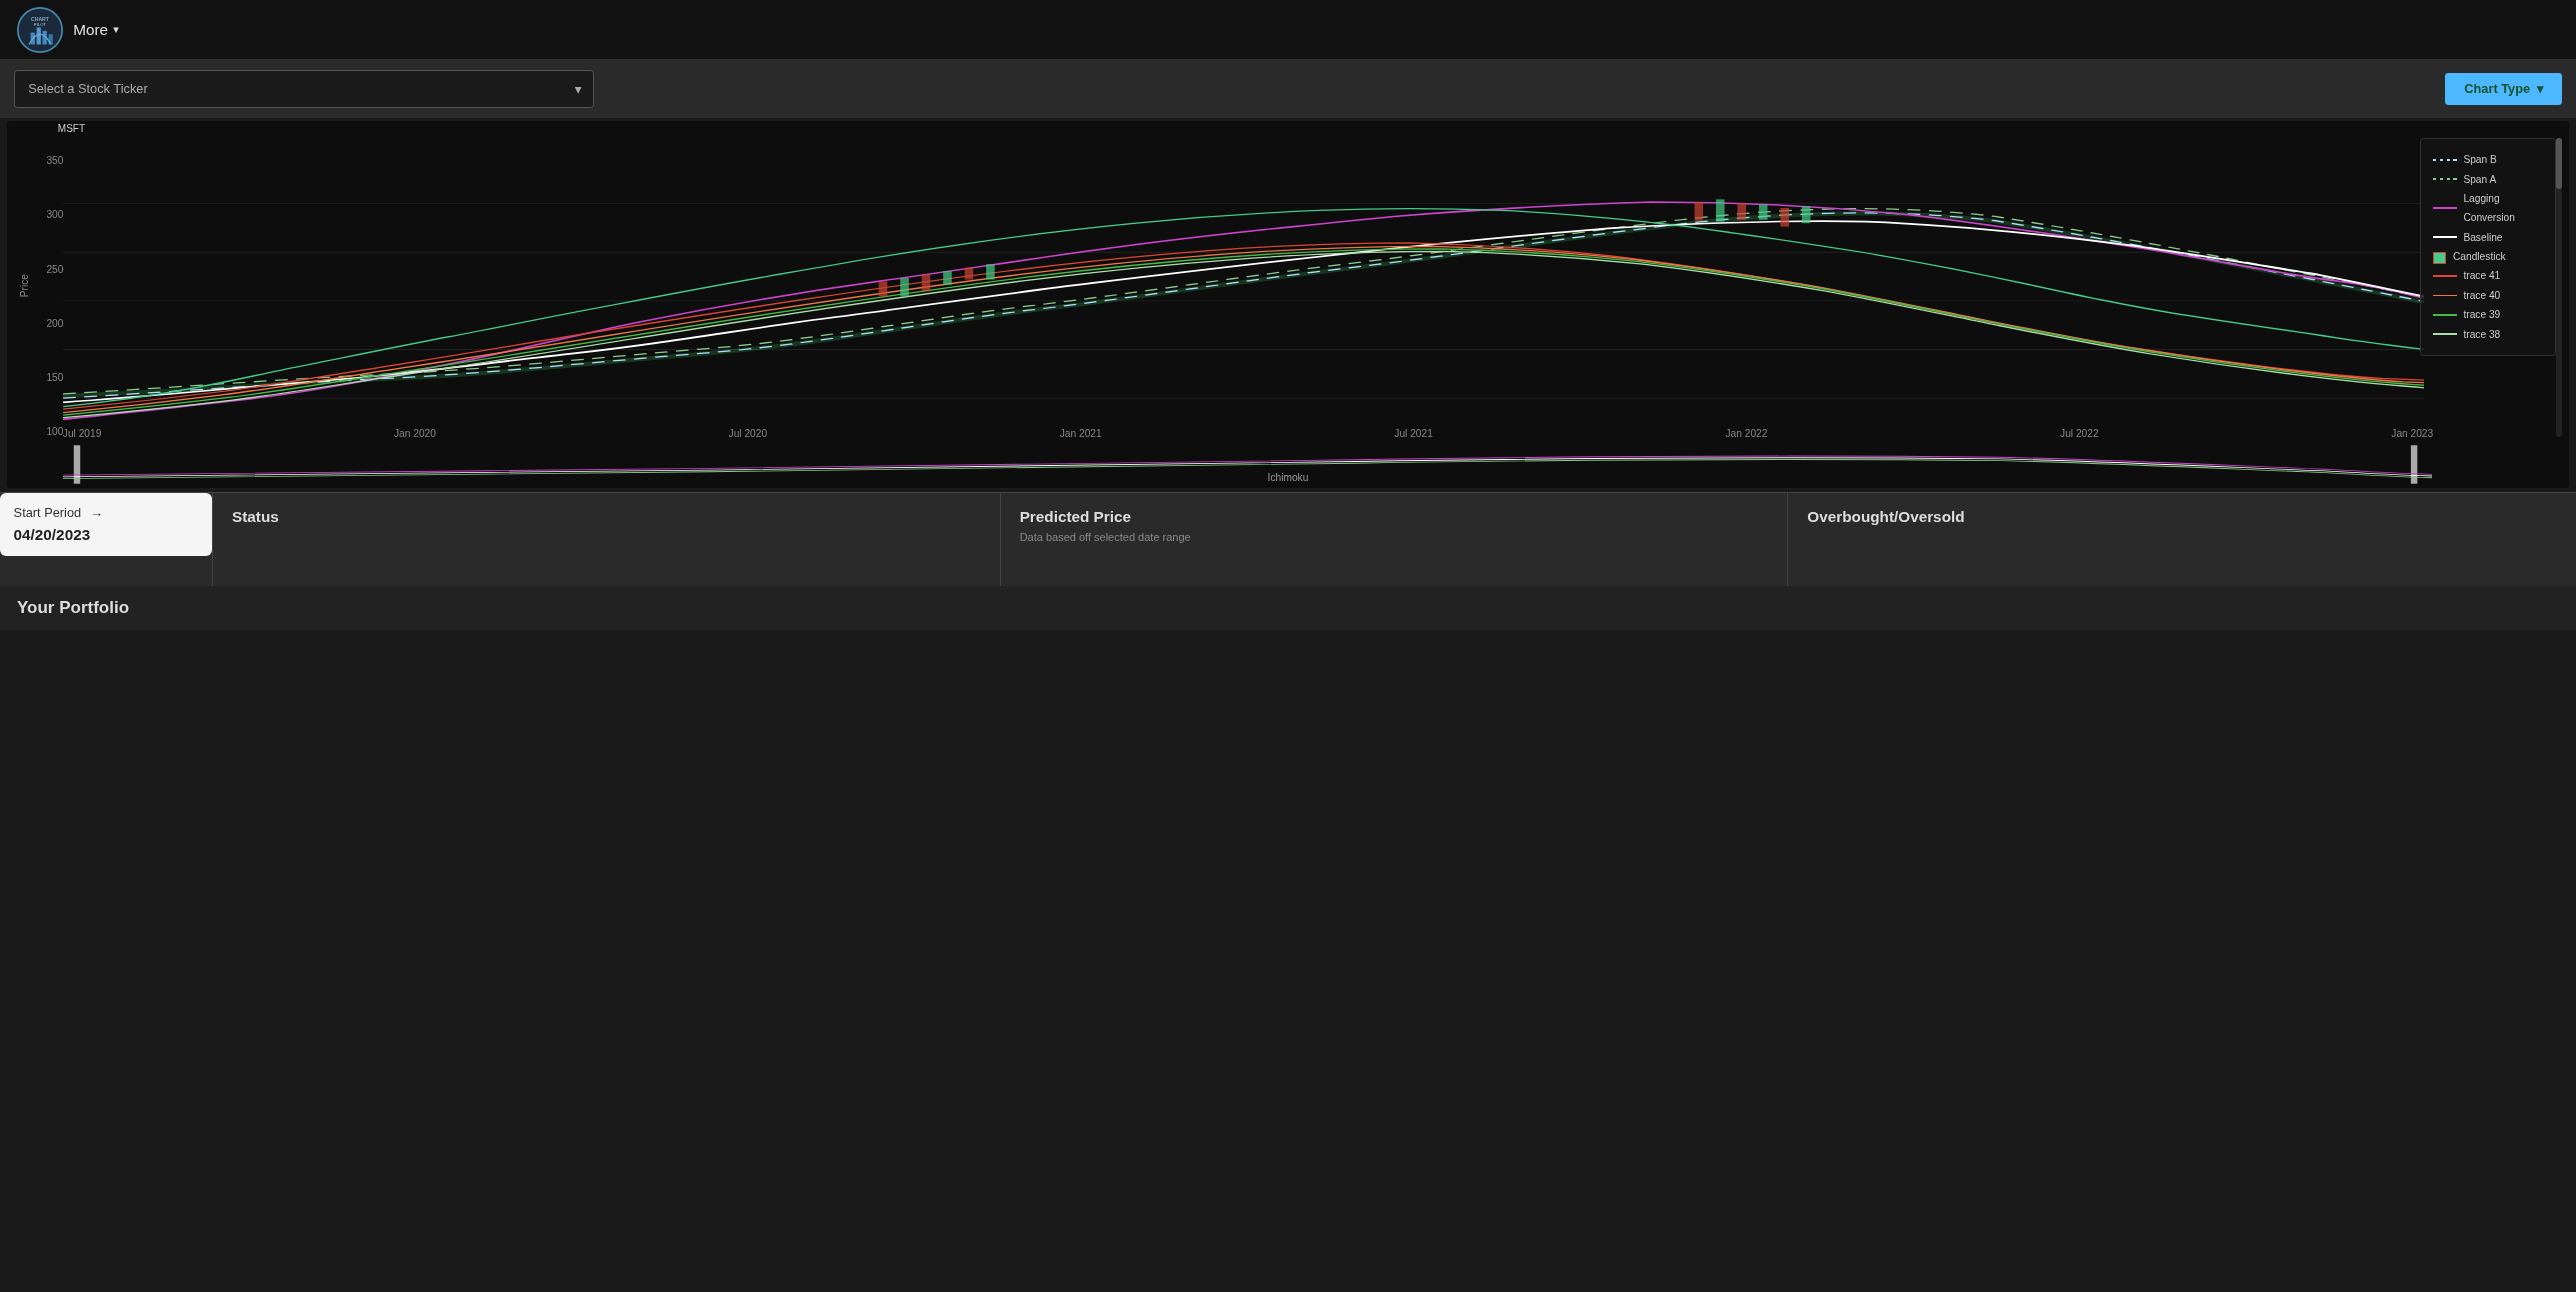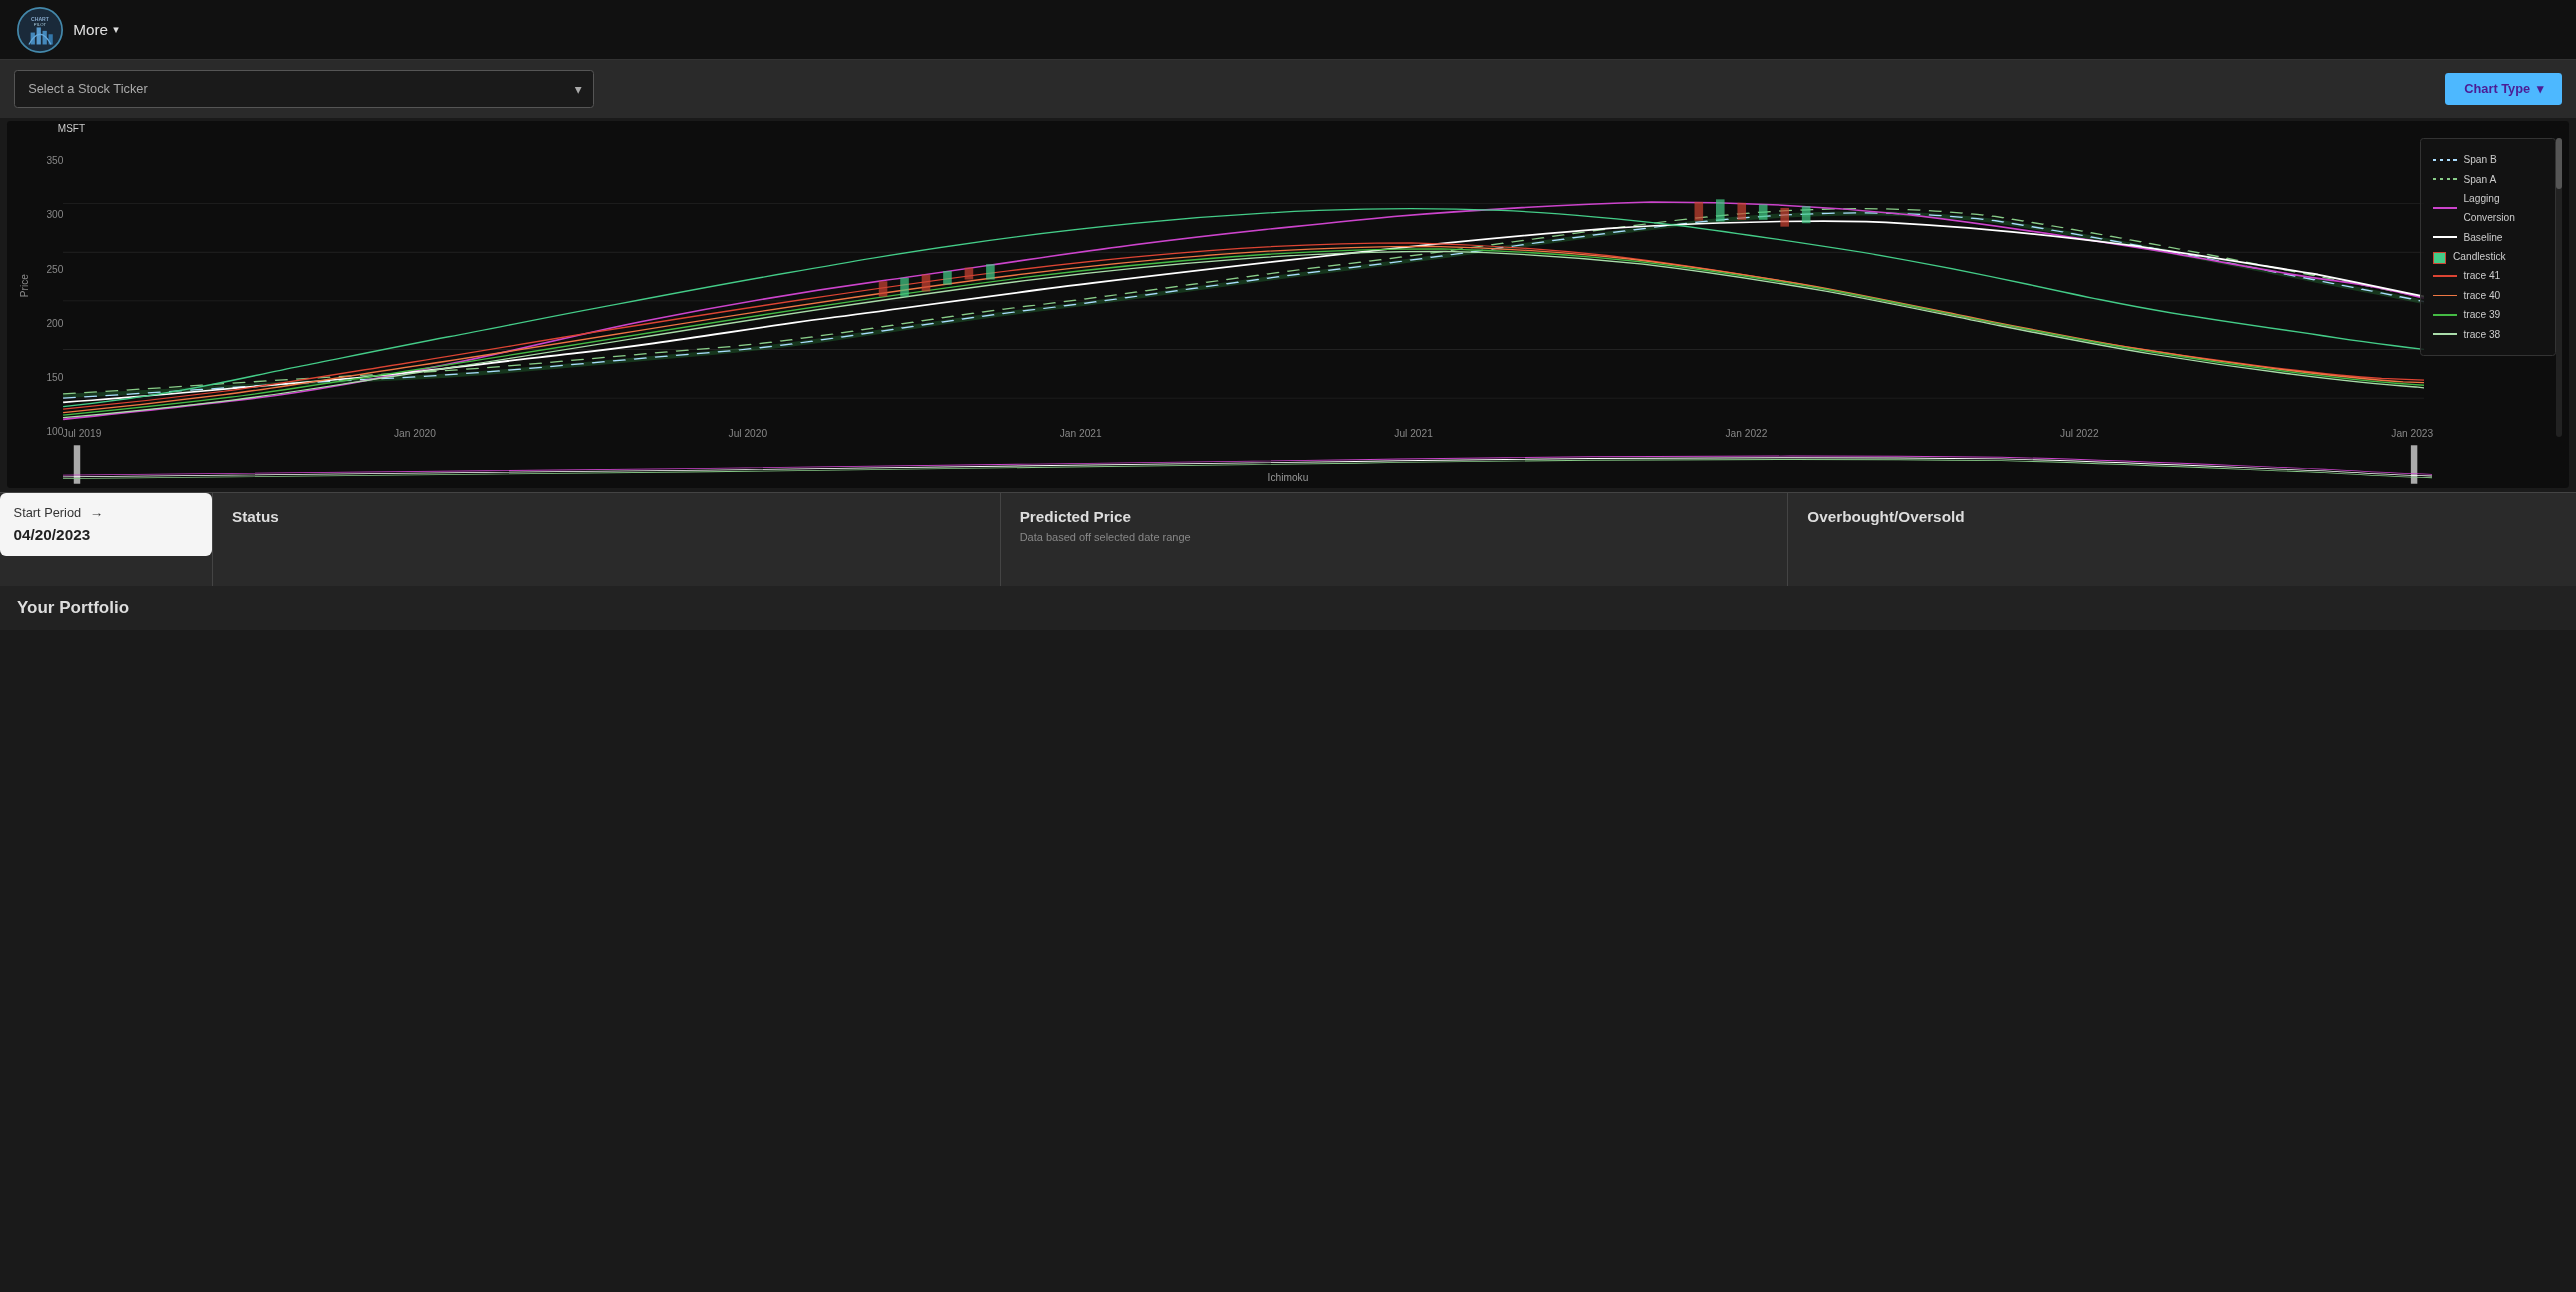--- a/index.html
+++ b/index.html
@@ -64,21 +64,21 @@
       position: absolute;
       right: 12px;
       top: 50%;
       transform: translateY(-50%);
       color: #aaa;
       pointer-events: none;
     }
     .chart-type-btn {
       background: #4db8ff;
       border: none;
-      color: #4c1d95;
+      color: #14532d;
       padding: 8.5px 19px;
       border-radius: 3.4px;
       font-size: 12.8px;
       cursor: pointer;
       display: flex;
       align-items: center;
       gap: 6.8px;
       font-weight: 600;
       margin-left: auto;
     }

